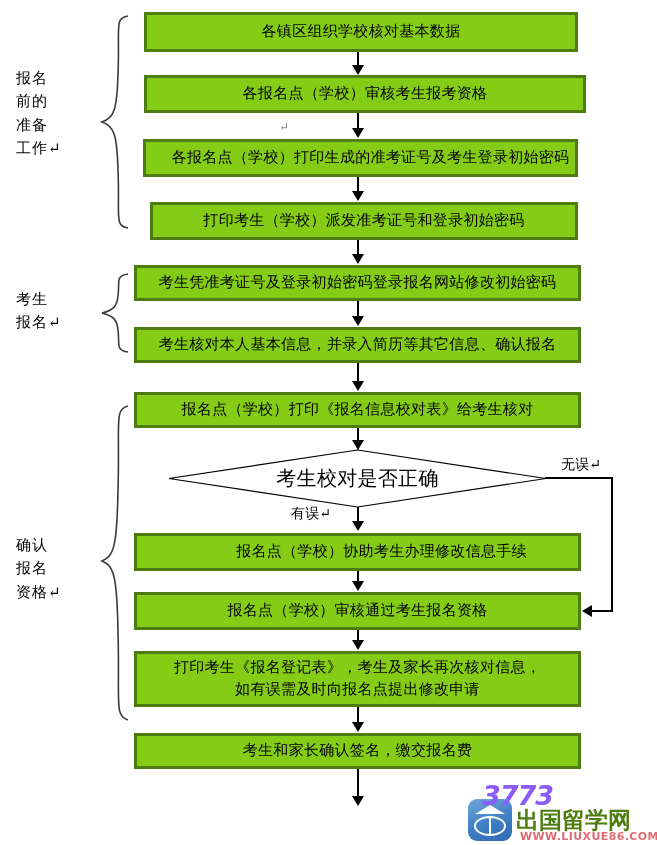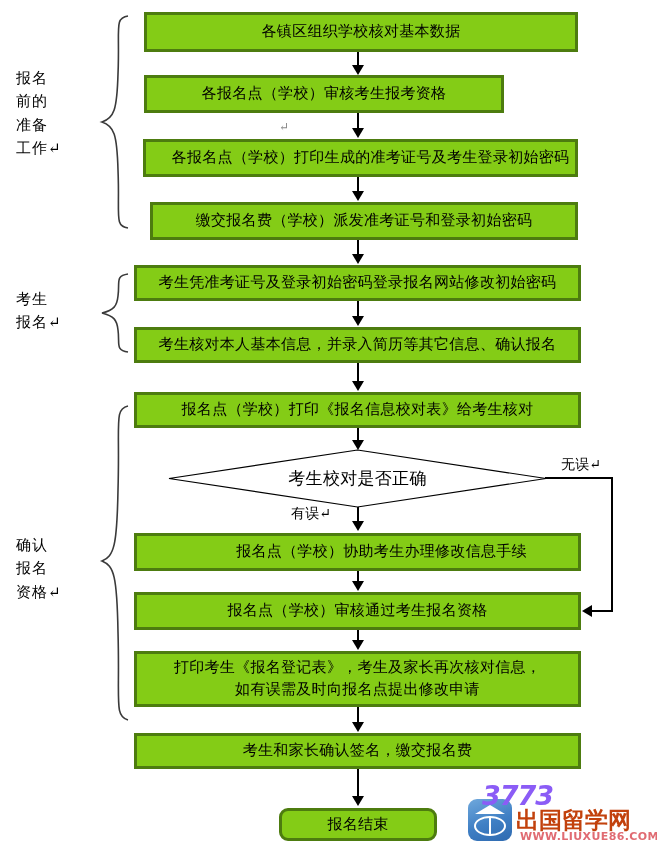--- a/index.html
+++ b/index.html
@@ -50,21 +50,21 @@
     overflow: visible;
   }
   .diamond-label {
     position: absolute;
     left: 0; top: 0;
     width: 100%;
     height: 100%;
     display: flex;
     align-items: center;
     justify-content: center;
-    font-size: 17px;
+    font-size: 20px;
     letter-spacing: 0.3px;
   }
   
   .vline {
     position: absolute;
     width: 2px;
     background: #000000;
   }
   .hline {
     position: absolute;
@@ -165,21 +165,21 @@
     font-size: 26px;
     font-weight: bold;
     color: #f2a0a6;
     letter-spacing: 0px;
   }
   .wm-cgl {
     position: absolute;
     left: 48px; top: 25px;
     font-size: 23px;
     font-weight: bold;
-    color: #c2410c;
+    color: #4d7c0f;
     letter-spacing: 0px;
   }
   .wm-url {
     position: absolute;
     left: 52px; top: 50px;
     font-family: "DejaVu Sans", sans-serif;
     font-size: 11px;
     font-weight: bold;
     color: #e06b72;
     letter-spacing: 0.4px;
@@ -213,25 +213,25 @@
 准备
 工作↵</div>
   <div class="group-label" style="left:16px;top:288px;width:76px;">考生
 报名↵</div>
   <div class="group-label" style="left:16px;top:534px;width:76px;">确认
 报名
 资格↵</div>
 
   <div class="node" style="left:144px;top:12px;width:434px;height:40px;">各镇区组织学校核对基本数据</div>
 
-  <div class="node" style="left:144px;top:75px;width:360px;height:38px;">各报名点（学校）审核考生报考资格</div>
+  <div class="node" style="left:144px;top:75px;width:442px;height:38px;">各报名点（学校）审核考生报考资格</div>
 
   <div class="node" style="left:143px;top:139px;width:435px;height:38px;padding-left:20px;">各报名点（学校）打印生成的准考证号及考生登录初始密码</div>
 
-  <div class="node" style="left:150px;top:202px;width:428px;height:38px;">缴交报名费（学校）派发准考证号和登录初始密码</div>
+  <div class="node" style="left:150px;top:202px;width:428px;height:38px;">打印考生（学校）派发准考证号和登录初始密码</div>
 
   <div class="node" style="left:134px;top:265px;width:447px;height:36px;">考生凭准考证号及登录初始密码登录报名网站修改初始密码</div>
 
   <div class="node" style="left:134px;top:327px;width:447px;height:36px;">考生核对本人基本信息，并录入简历等其它信息、确认报名</div>
 
   <div class="node" style="left:134px;top:392px;width:447px;height:36px;">报名点（学校）打印《报名信息校对表》给考生核对</div>
 
   <div class="diamond-wrap" style="left:169px;top:450px;width:377px;height:57px;">
     <svg width="377" height="57" viewBox="0 0 377 57" preserveAspectRatio="none">
       <polygon points="188.5,0 377,28.5 188.5,57 0,28.5" fill="#ffffff" stroke="#000000" stroke-width="1.2"></polygon>
@@ -241,21 +241,20 @@
 
   <div class="node" style="left:134px;top:533px;width:447px;height:38px;padding-left:48px;">报名点（学校）协助考生办理修改信息手续</div>
 
   <div class="node" style="left:134px;top:592px;width:447px;height:38px;">报名点（学校）审核通过考生报名资格</div>
 
   <div class="node" style="left:134px;top:733px;width:447px;height:36px;">考生和家长确认签名，缴交报名费</div>
 
   <div class="node" style="left:134px;top:651px;width:447px;height:56px;">打印考生《报名登记表》，考生及家长再次核对信息，
 如有误需及时向报名点提出修改申请</div>
 
-  <div class="node rounded" style="left:279px;top:808px;width:158px;height:33px;">报名结束</div>
 
   <div class="vline" style="left:357px;top:52px;height:14px;"></div>
   <div class="arrow-down" style="left:352px;top:65px;"></div>
 
   <div class="vline" style="left:357px;top:113px;height:15px;"></div>
   <div class="arrow-down" style="left:352px;top:128px;"></div>
 
   <div class="vline" style="left:357px;top:177px;height:14px;"></div>
   <div class="arrow-down" style="left:352px;top:191px;"></div>
 

